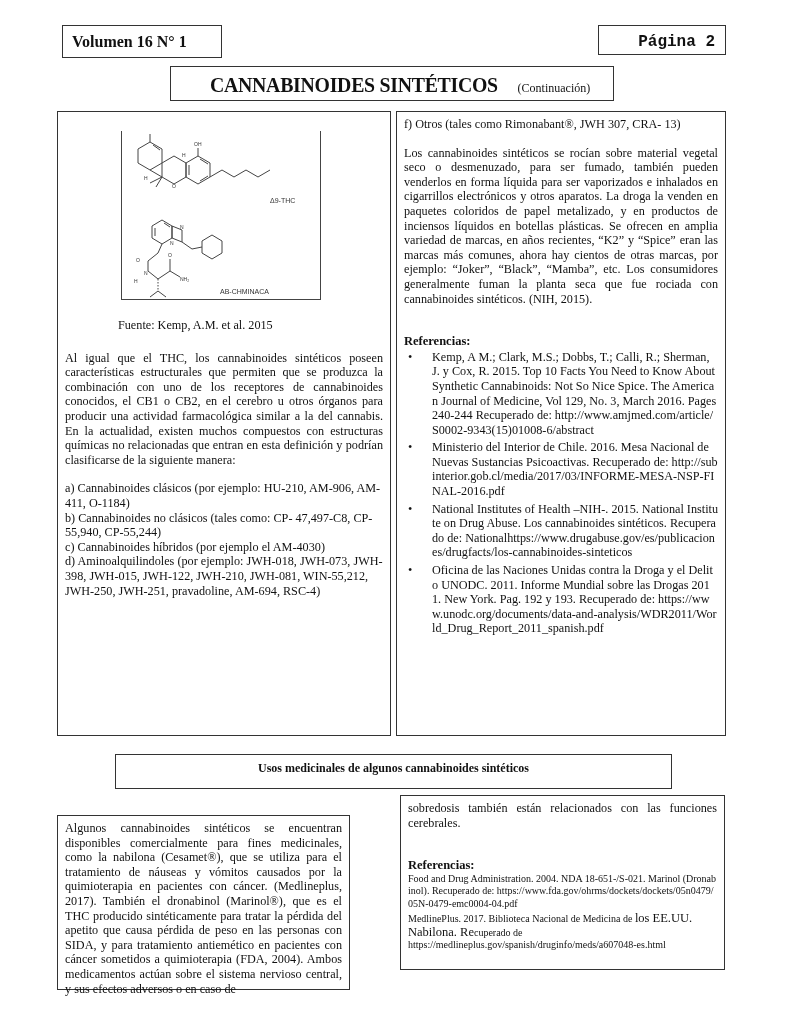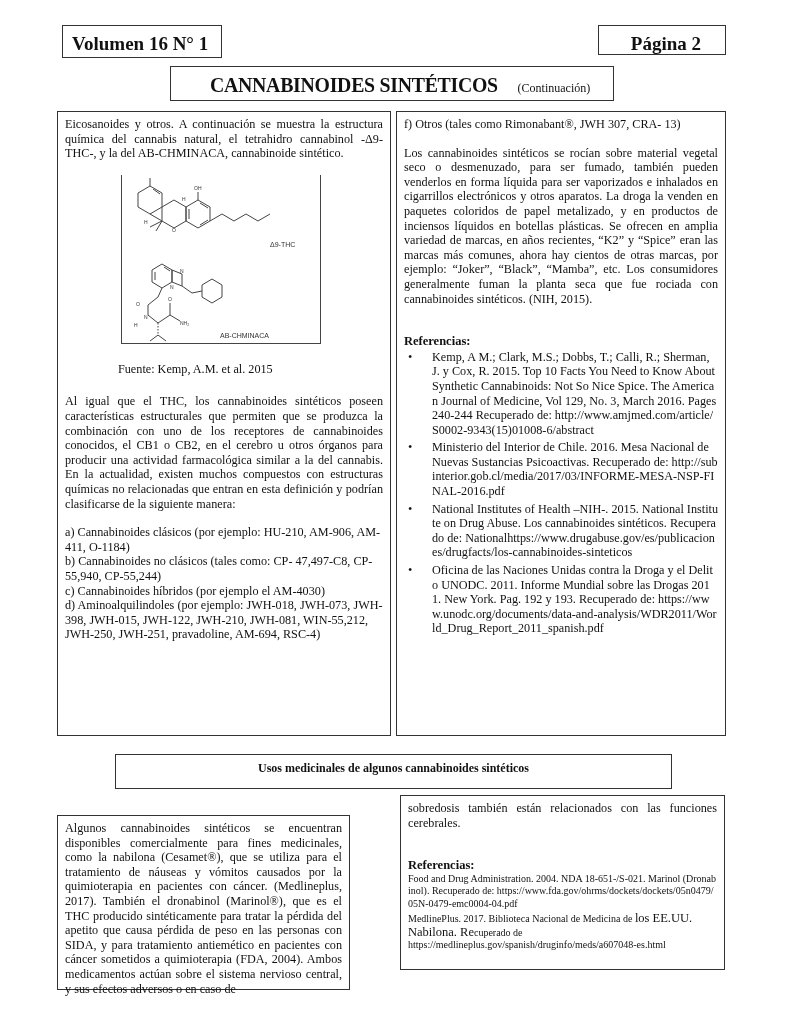--- a/index.html
+++ b/index.html
@@ -1,22 +1,22 @@
 <!DOCTYPE html>
 <html><head>
 <meta charset="utf-8">
 <style>
   html,body{margin:0;padding:0;background:#fff;}
   body{width:792px;height:1024px;position:relative;overflow:hidden;font-family:"Liberation Serif",serif;color:#111;}
   .box{position:absolute;border:1.5px solid #333;box-sizing:border-box;background:#fff;}
   .hdr-left{left:62px;top:25px;width:160px;height:33px;}
   .hdr-right{left:598px;top:25px;width:128px;height:30px;}
-  .hdr-text{font-family:"Liberation Serif",serif;font-weight:bold;font-size:19px;position:absolute;top:7px;}
+  .hdr-text{font-family:"Liberation Serif",serif;font-weight:bold;font-size:16px;position:absolute;top:7px;}
   .hdr-left .hdr-text{left:9px;}
-  .hdr-right .hdr-text{right:24px;}
+  .hdr-right .hdr-text{right:10px;font-family:Liberation Mono, monospace;}
   .title1{left:170px;top:66px;width:444px;height:35px;text-align:center;}
   .title1 .big{font-weight:bold;font-size:22px;letter-spacing:-0.3px;transform:scaleX(0.9);display:inline-block;transform-origin:center;}
   .title1 .small{font-size:12px;}
   .title1 .inner{position:absolute;left:0;right:0;top:5px;white-space:nowrap;}
   .col{font-size:12.2px;line-height:14.6px;padding:5px 7px;}
   .colL{left:57px;top:111px;width:334px;height:625px;}
   .colR{left:396px;top:111px;width:330px;height:625px;}
   .just{text-align:justify;}
   p{margin:0;}
   .gap{height:14px;}
@@ -47,21 +47,20 @@
 </div>
 
 <div class="box title1">
   <div class="inner">
     <span class="big">CANNABINOIDES SINTÉTICOS</span>
     <span class="small">(Continuación)</span>
   </div>
 </div>
 
 <div class="box col colL">
-  <p class="just">Eicosanoides y otros.  A continuación se muestra la estructura química del cannabis natural, el tetrahidro cannabinol -Δ9-THC-, y la del AB-CHMINACA, cannabinoide sintético.</p>
 
   <div class="figure">
     <svg width="198" height="168" viewBox="0 0 198 168">
       <g fill="none" stroke="#444" stroke-width="1">
 
         <polygon points="16,18 28,11 40,18 40,32 28,39 16,32"></polygon>
         <line x1="28" y1="11" x2="28" y2="3"></line>
         <line x1="31" y1="14" x2="38" y2="19"></line>
 
         <polygon points="40,32 52,25 64,32 64,46 52,53 40,46"></polygon>

